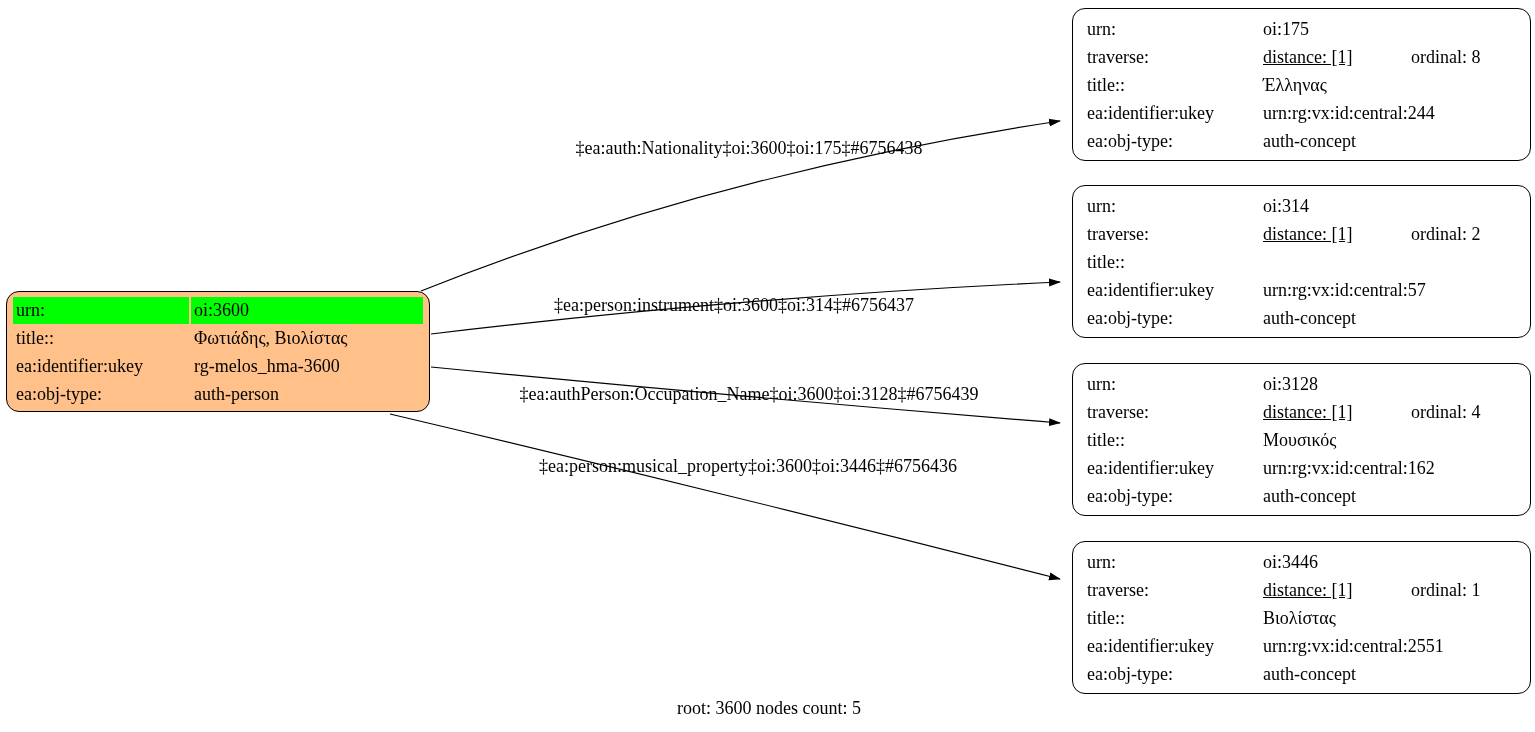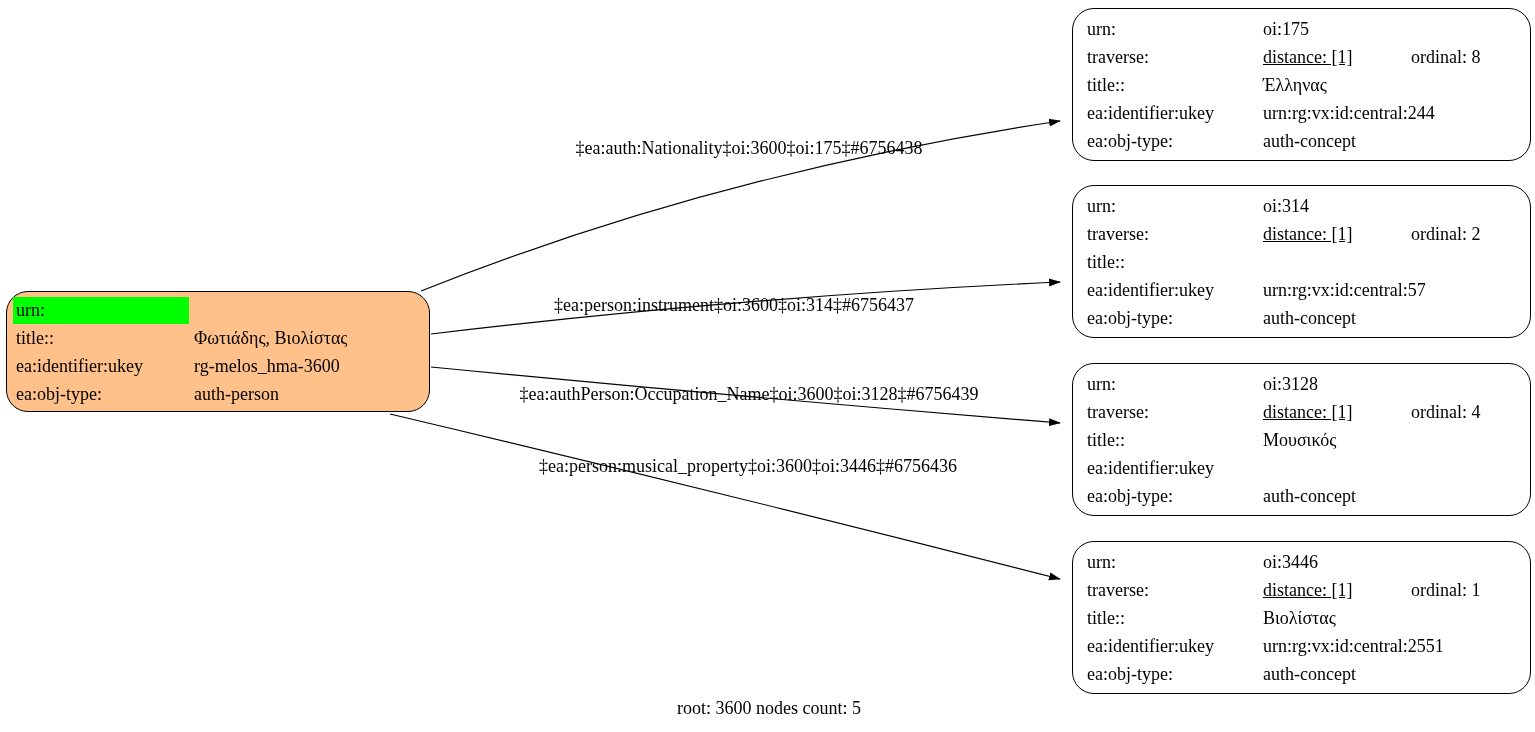--- a/index.html
+++ b/index.html
@@ -13,21 +13,21 @@
     color: #000000;
     overflow: hidden;
   }
   #edge-layer { position:absolute; left:0; top:0; width:1535px; height:732px; }
   #edge-layer path.edge { fill:none; stroke:#000000; stroke-width:1.2px; }
 
   .gv-node {
     position: absolute;
     box-sizing: border-box;
     border: 1.3px solid #000000;
-    border-radius: 22px;
+    border-radius: 13px;
     background: #ffffff;
   }
   .gv-node .row {
     display: flex;
     height: 28px;
     line-height: 28px;
     white-space: nowrap;
     align-items: center;
   }
   .gv-node .lbl { width: 176px; flex: none; }
@@ -83,20 +83,21 @@
     </defs>
     <path class="edge" d="M421,291 Q720,172 1060,121" marker-end="url(#arrow)"></path>
     <path class="edge" d="M431,334 Q750,296 1060,282" marker-end="url(#arrow)"></path>
     <path class="edge" d="M431,367 Q750,398 1060,423" marker-end="url(#arrow)"></path>
     <path class="edge" d="M390,414 Q720,492 1060,579" marker-end="url(#arrow)"></path>
   </svg>
 
   <div class="gv-node root-node">
     <div class="row hl">
       <span class="cell lbl">urn:</span>
+      <span class="cell val">oi:3600</span>
     </div>
     <div class="row">
       <span class="cell lbl">title::</span>
       <span class="cell val">Φωτιάδης, Βιολίστας</span>
     </div>
     <div class="row">
       <span class="cell lbl">ea:identifier:ukey</span>
       <span class="cell val">rg-melos_hma-3600</span>
     </div>
     <div class="row">
@@ -161,20 +162,21 @@
       <span class="lbl">traverse:</span>
       <span class="dist">distance: [1]</span>
       <span class="val">ordinal: 4</span>
     </div>
     <div class="row">
       <span class="lbl">title::</span>
       <span class="val">Μουσικός</span>
     </div>
     <div class="row">
       <span class="lbl">ea:identifier:ukey</span>
+      <span class="val">urn:rg:vx:id:central:162</span>
     </div>
     <div class="row">
       <span class="lbl">ea:obj-type:</span>
       <span class="val">auth-concept</span>
     </div>
   </div>
 
   <div class="gv-node concept-node" style="top:541px;">
     <div class="row">
       <span class="lbl">urn:</span>

